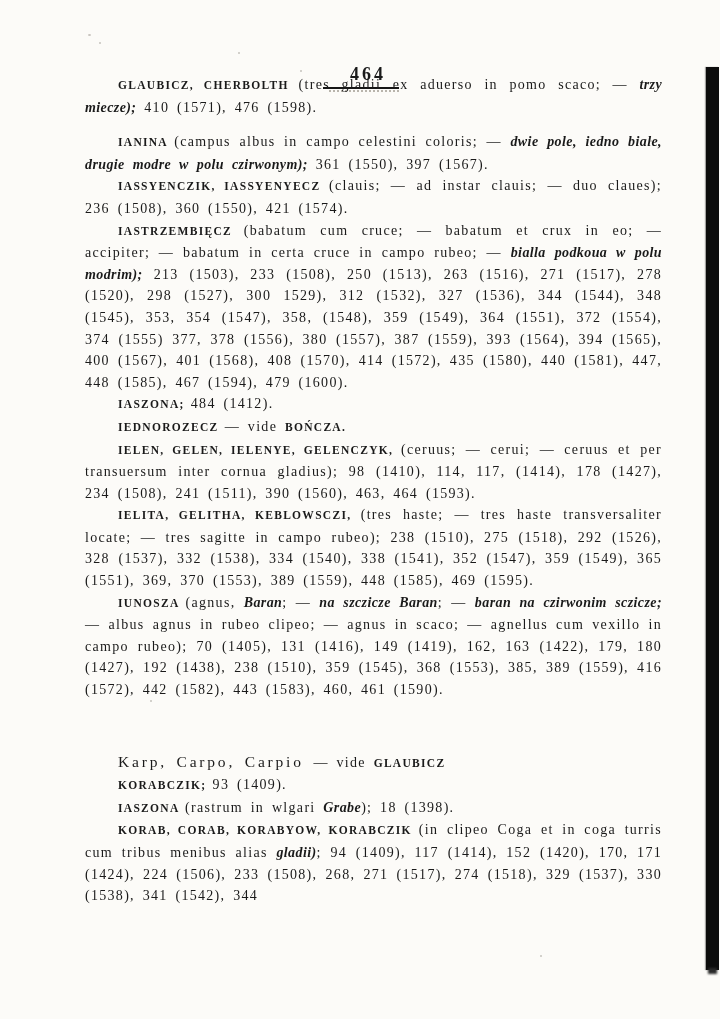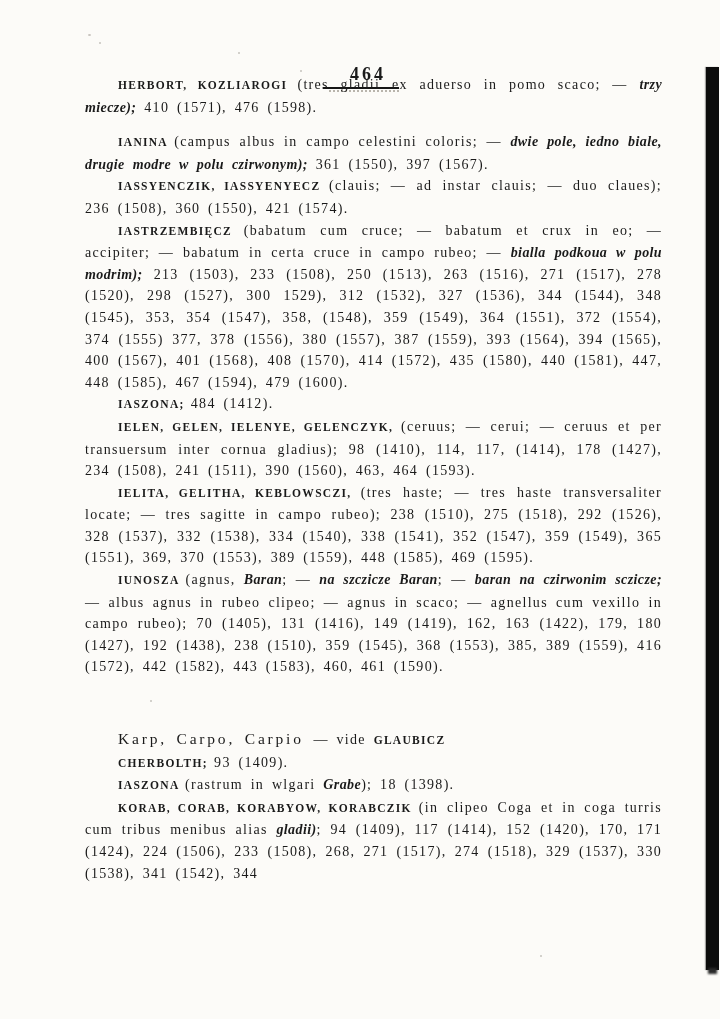--- a/index.html
+++ b/index.html
@@ -119,30 +119,31 @@
 </head>
 <body>
 
 <div class="page">
 
   <div class="page-num-wrap">
     <div class="page-num">464</div>
   </div>
 
   <div class="content">
-      <p class="entry"><span class="head">HERBORT, KOZLIAROGI </span><span class="rm">(tres gladii ex aduerso in pomo scaco; — </span><span class="it">trzy miecze); </span><span class="rm">410 (1571), 476 (1598).</span></p>
+      <p class="entry"><span class="head">GLAUBICZ, CHERBOLTH </span><span class="rm">(tres gladii ex aduerso in pomo scaco; — </span><span class="it">trzy miecze); </span><span class="rm">410 (1571), 476 (1598).</span></p>
       <p class="entry gap-small"><span class="head">IANINA </span><span class="rm">(campus albus in campo celestini coloris; — </span><span class="it">dwie pole, iedno biale, drugie modre w polu czirwonym); </span><span class="rm">361 (1550), 397 (1567).</span></p>
       <p class="entry"><span class="head">IASSYENCZIK, IASSYENYECZ </span><span class="rm">(clauis; — ad instar clauis; — duo claues); 236 (1508), 360 (1550), 421 (1574).</span></p>
       <p class="entry"><span class="head">IASTRZEMBIĘCZ </span><span class="rm">(babatum cum cruce; — babatum et crux in eo; — accipiter; — babatum in certa cruce in campo rubeo; — </span><span class="it">bialla podkoua w polu modrim); </span><span class="rm">213 (1503), 233 (1508), 250 (1513), 263 (1516), 271 (1517), 278 (1520), 298 (1527), 300 1529), 312 (1532), 327 (1536), 344 (1544), 348 (1545), 353, 354 (1547), 358, (1548), 359 (1549), 364 (1551), 372 (1554), 374 (1555) 377, 378 (1556), 380 (1557), 387 (1559), 393 (1564), 394 (1565), 400 (1567), 401 (1568), 408 (1570), 414 (1572), 435 (1580), 440 (1581), 447, 448 (1585), 467 (1594), 479 (1600).</span></p>
       <p class="entry"><span class="head">IASZONA; </span><span class="rm">484 (1412).</span></p>
+      <p class="entry"><span class="head">IEDNOROZECZ </span><span class="rm">— vide </span><span class="head">BOŃCZA.</span></p>
       <p class="entry"><span class="head">IELEN, GELEN, IELENYE, GELENCZYK, </span><span class="rm">(ceruus; — cerui; — ceruus et per transuersum inter cornua gladius); 98 (1410), 114, 117, (1414), 178 (1427), 234 (1508), 241 (1511), 390 (1560), 463, 464 (1593).</span></p>
       <p class="entry"><span class="head">IELITA, GELITHA, KEBLOWSCZI, </span><span class="rm">(tres haste; — tres haste transversaliter locate; — tres sagitte in campo rubeo); 238 (1510), 275 (1518), 292 (1526), 328 (1537), 332 (1538), 334 (1540), 338 (1541), 352 (1547), 359 (1549), 365 (1551), 369, 370 (1553), 389 (1559), 448 (1585), 469 (1595).</span></p>
       <p class="entry"><span class="head">IUNOSZA </span><span class="rm">(agnus, </span><span class="it">Baran</span><span class="rm">; — </span><span class="it">na szczicze Baran</span><span class="rm">; — </span><span class="it">baran na czirwonim sczicze; </span><span class="rm">— albus agnus in rubeo clipeo; — agnus in scaco; — agnellus cum vexillo in campo rubeo); 70 (1405), 131 (1416), 149 (1419), 162, 163 (1422), 179, 180 (1427), 192 (1438), 238 (1510), 359 (1545), 368 (1553), 385, 389 (1559), 416 (1572), 442 (1582), 443 (1583), 460, 461 (1590).</span></p>
       <p class="entry gap-large"><span class="lc">Karp, Carpo, Carpio </span><span class="rm">— vide </span><span class="head">GLAUBICZ</span></p>
-      <p class="entry"><span class="head">CHERBOLTH; </span><span class="rm">93 (1409).</span></p>
+      <p class="entry"><span class="head">KORABCZIK; </span><span class="rm">93 (1409).</span></p>
       <p class="entry"><span class="head">IASZONA </span><span class="rm">(rastrum in wlgari </span><span class="it">Grabe</span><span class="rm">); 18 (1398).</span></p>
       <p class="entry"><span class="head">KORAB, CORAB, KORABYOW, KORABCZIK </span><span class="rm">(in clipeo Coga et in coga turris cum tribus menibus alias </span><span class="it">gladii)</span><span class="rm">; 94 (1409), 117 (1414), 152 (1420), 170, 171 (1424), 224 (1506), 233 (1508), 268, 271 (1517), 274 (1518), 329 (1537), 330 (1538), 341 (1542), 344</span></p>
     </div>
 
   <div class="scan-bar"></div>
 
   <div class="speck s1"></div>
   <div class="speck s2"></div>
   <div class="speck s3"></div>
   <div class="speck s4"></div>

